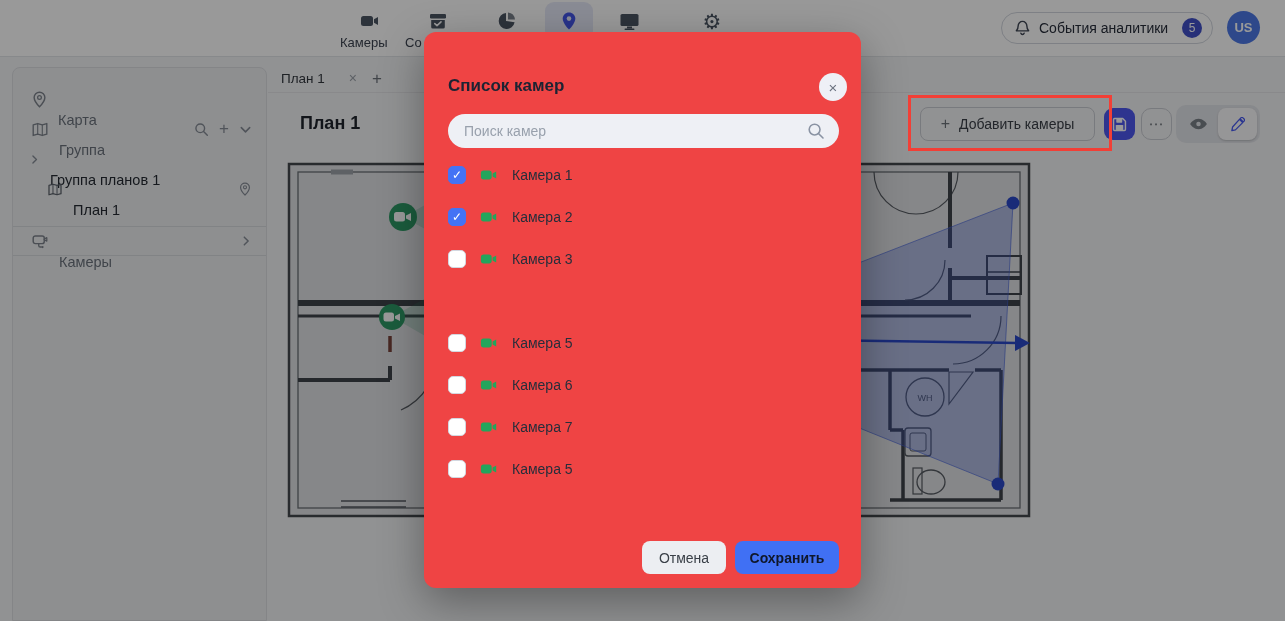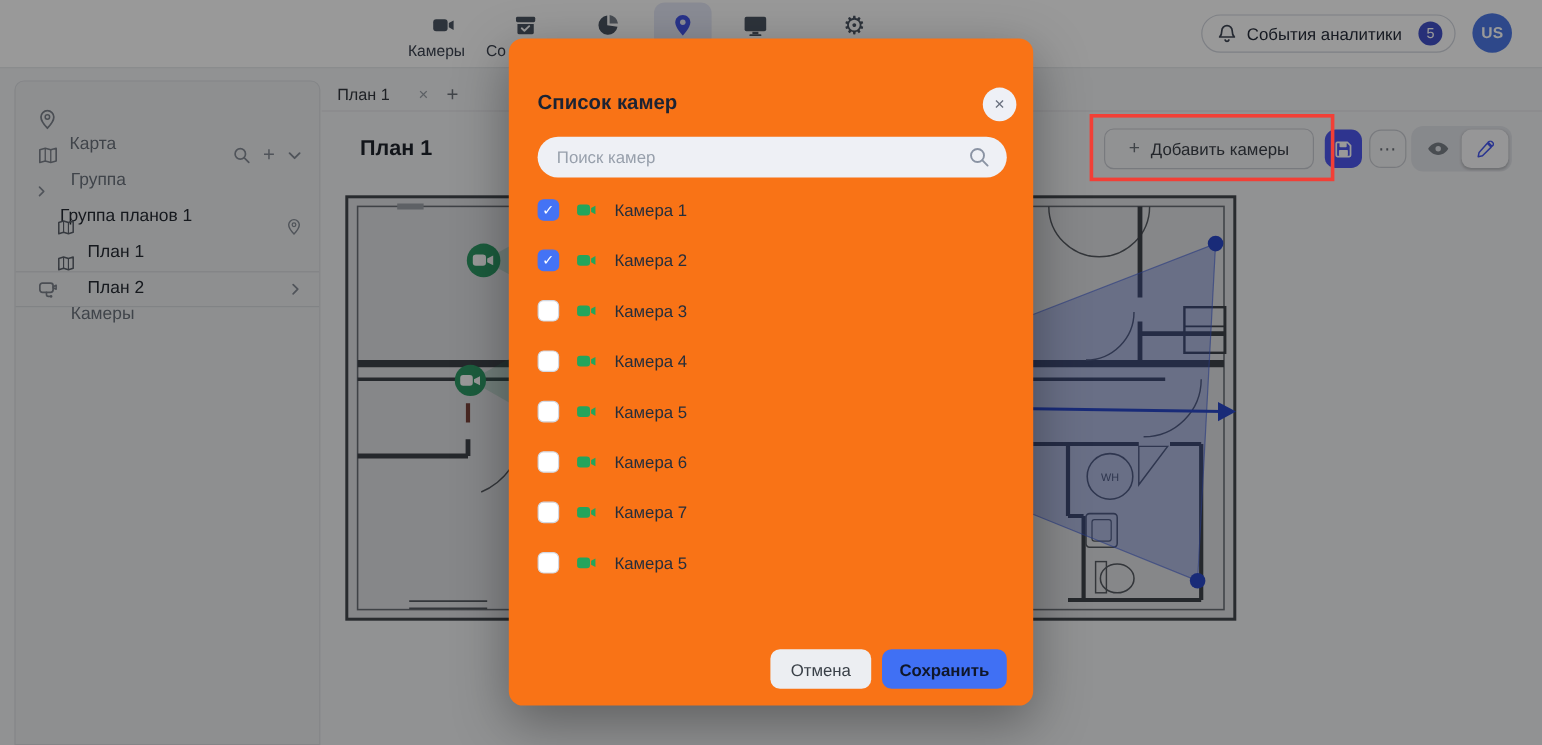--- a/index.html
+++ b/index.html
@@ -37,21 +37,21 @@
   .save-sq { position:absolute; left:1104px; top:108px; width:31px; height:32px; border-radius:9px; background:#4d58ee; display:flex; align-items:center; justify-content:center; z-index:1; }
   .more-btn { position:absolute; left:1141px; top:108px; width:31px; height:32px; border-radius:10px; border:1px solid #c9ccd2; display:flex; align-items:center; justify-content:center; color:#6a7077; font-size:15px; letter-spacing:1px; z-index:1; }
   .seg { position:absolute; left:1176px; top:105px; width:84px; height:38px; border-radius:10px; background:#e2e4e9; display:flex; align-items:center; padding:3px; z-index:1; }
   .seg-eye { width:39px; height:32px; display:flex; align-items:center; justify-content:center; color:#7a8088; }
   .seg-pen { width:39px; height:32px; background:#fafafc; border-radius:8px; box-shadow:0 1px 2px rgba(0,0,0,.18); display:flex; align-items:center; justify-content:center; color:#4759f0; }
 
   .planwrap { position:absolute; left:281px; top:160px; width:753px; height:362px; z-index:1; }
 
   
   .backdrop { position:absolute; inset:0; background:rgba(0,0,0,0.40); z-index:50; }
-  .modal { position:absolute; left:424px; top:32px; width:437px; height:556px; background:#f97316; border-radius:12px; box-shadow:0 14px 44px rgba(0,0,0,.35); z-index:60; }
+  .modal { position:absolute; left:424px; top:32px; width:437px; height:556px; background:#ef4444; border-radius:12px; box-shadow:0 14px 44px rgba(0,0,0,.35); z-index:60; }
   .m-title { position:absolute; left:24px; top:44px; font-size:17px; font-weight:bold; color:#1c2333; }
   .m-close { position:absolute; left:395px; top:41px; width:28px; height:28px; border-radius:50%; background:#eef0f6; color:#6b7280; font-size:15px; display:flex; align-items:center; justify-content:center; }
   .m-search { position:absolute; left:24px; top:82px; width:391px; height:34px; background:#eef0f5; border-radius:17px; display:flex; align-items:center; padding:0 14px 0 16px; }
   .m-search input { flex:1; border:none; outline:none; background:transparent; font-size:14px; color:#394150; font-family:"Liberation Sans", sans-serif; }
   .m-search input::placeholder { color:#98a0ac; }
   .m-search .sico { color:#8a93a3; display:flex; }
   .cam-row { position:absolute; left:24px; width:390px; height:28px; display:flex; align-items:center; gap:14px; }
   .cb { width:18px; height:18px; border-radius:5px; border:1.5px solid #d3d7e0; background:#fff; display:flex; align-items:center; justify-content:center; font-size:12px; color:#fff; }
   .cb.on { background:#4473f5; border-color:#4473f5; }
   .cam-glyph { color:#23a55c; display:flex; }
@@ -170,29 +170,20 @@
       </span>
     <span class="grow">План 1</span>
     <span class="mini-act">
         <svg width="14" height="14" viewBox="0 0 20 20">
           <path d="M10 1.5c-3.5 0-6.3 2.7-6.3 6.2C3.7 12.2 10 18.6 10 18.6s6.3-6.4 6.3-10.9C16.3 4.2 13.5 1.5 10 1.5z" fill="none" stroke="currentColor" stroke-width="1.7"></path>
           <circle cx="10" cy="7.6" r="2.2" fill="none" stroke="currentColor" stroke-width="1.5"></circle>
         </svg>
       </span>
   </div>
 
-  <div class="side-row dark" style="top:136px; padding-left:34px">
-    <span class="side-ico">
-        <svg width="16" height="15" viewBox="0 0 20 20">
-          <path d="M2 4.5 7.3 3l5.4 1.5L18 3v12.5L12.7 17 7.3 15.5 2 17z" fill="none" stroke="#5c626b" stroke-width="1.7" stroke-linejoin="round"></path>
-          <path d="M7.3 3v12.5M12.7 4.5V17" stroke="#5c626b" stroke-width="1.3"></path>
-        </svg>
-      </span>
-    <span class="grow">План 2</span>
-  </div>
 
   <div class="side-row muted cams-row" style="top:158px">
     <span class="side-ico">
         <svg width="18" height="17" viewBox="0 0 20 20">
           <rect x="2" y="3.5" width="13" height="9" rx="2.5" fill="none" stroke="currentColor" stroke-width="1.7"></rect>
           <path d="M15 7l3-1.5v4L15 8z" fill="none" stroke="currentColor" stroke-width="1.5" stroke-linejoin="round"></path>
           <path d="M8.5 12.5v2.2c0 1 .8 1.8 1.8 1.8h1.2" fill="none" stroke="currentColor" stroke-width="1.6" stroke-linecap="round"></path>
           <circle cx="13" cy="16.5" r="1.3" fill="currentColor"></circle>
         </svg>
       </span>
@@ -339,30 +330,20 @@
   <div class="cam-row" style="top:213px">
     <span class="cb"></span>
     <span class="cam-glyph">
         <svg width="18" height="14" viewBox="0 0 20 14">
           <rect x="1" y="2" width="12" height="10" rx="3" fill="currentColor"></rect>
           <path d="M14 5.2 18 3v8l-4-2.2z" fill="currentColor"></path>
         </svg>
       </span>
     <span class="cam-name">Камера 3</span>
   </div>
-  <div class="cam-row" style="top:255px">
-    <span class="cb"></span>
-    <span class="cam-glyph">
-        <svg width="18" height="14" viewBox="0 0 20 14">
-          <rect x="1" y="2" width="12" height="10" rx="3" fill="currentColor"></rect>
-          <path d="M14 5.2 18 3v8l-4-2.2z" fill="currentColor"></path>
-        </svg>
-      </span>
-    <span class="cam-name">Камера 4</span>
-  </div>
   <div class="cam-row" style="top:297px">
     <span class="cb"></span>
     <span class="cam-glyph">
         <svg width="18" height="14" viewBox="0 0 20 14">
           <rect x="1" y="2" width="12" height="10" rx="3" fill="currentColor"></rect>
           <path d="M14 5.2 18 3v8l-4-2.2z" fill="currentColor"></path>
         </svg>
       </span>
     <span class="cam-name">Камера 5</span>
   </div>

